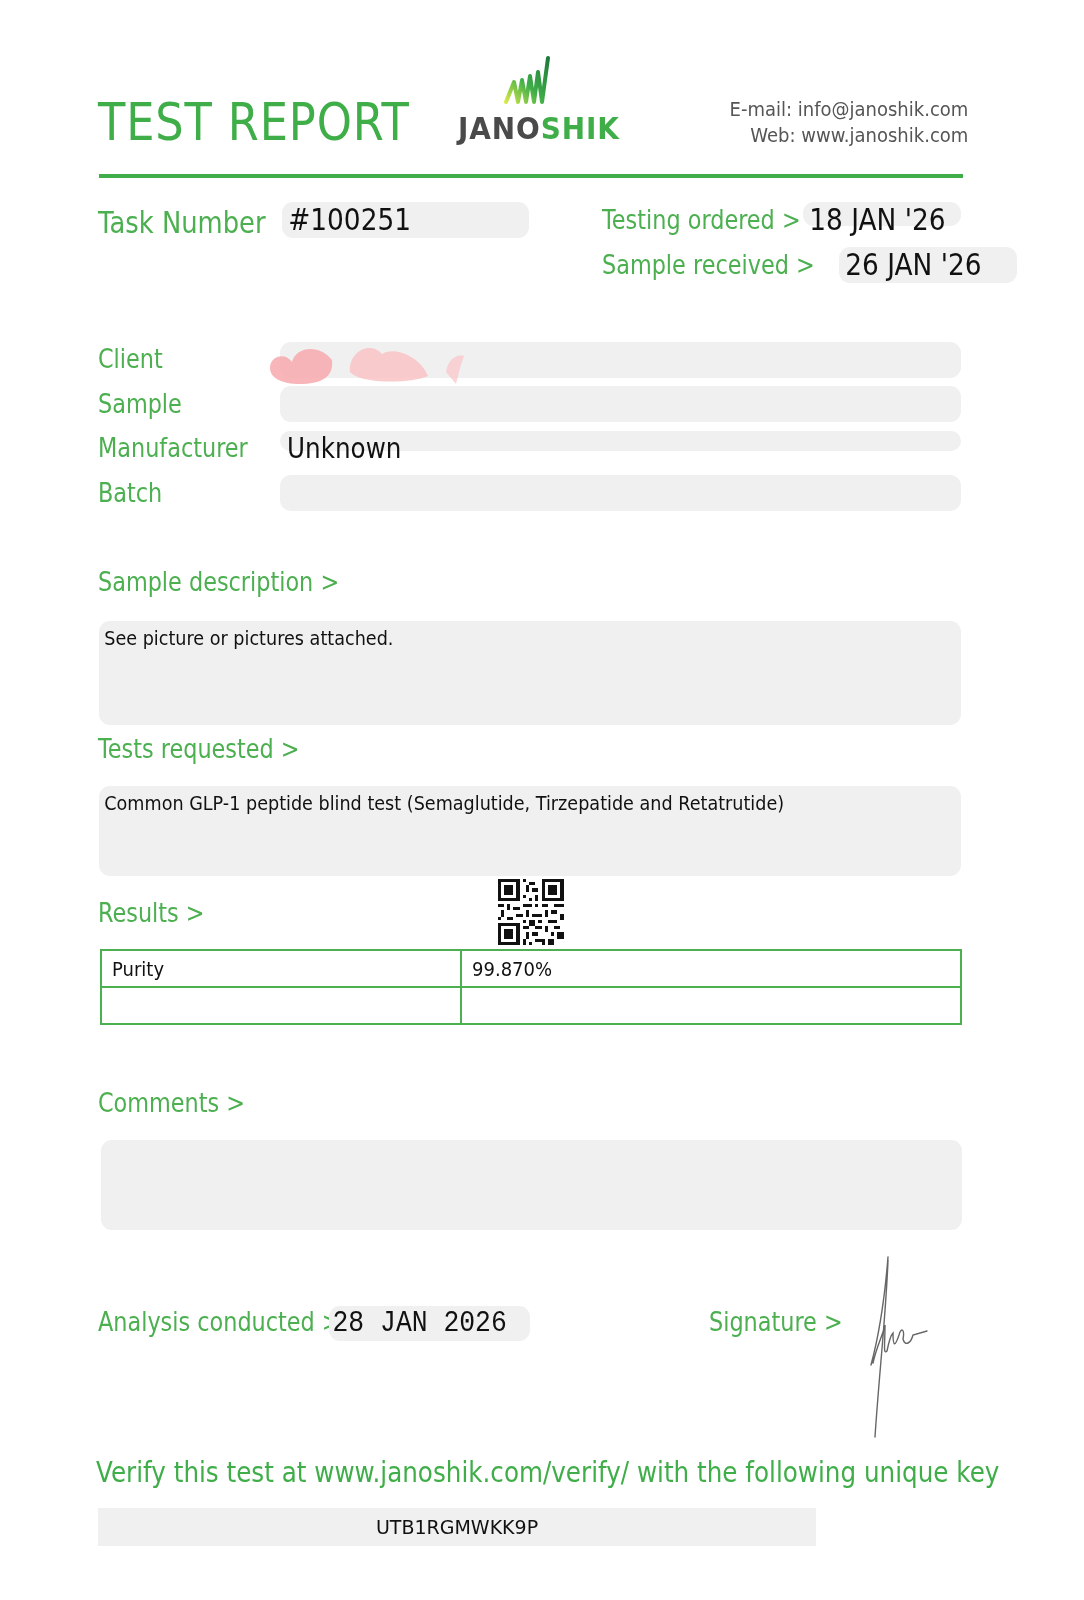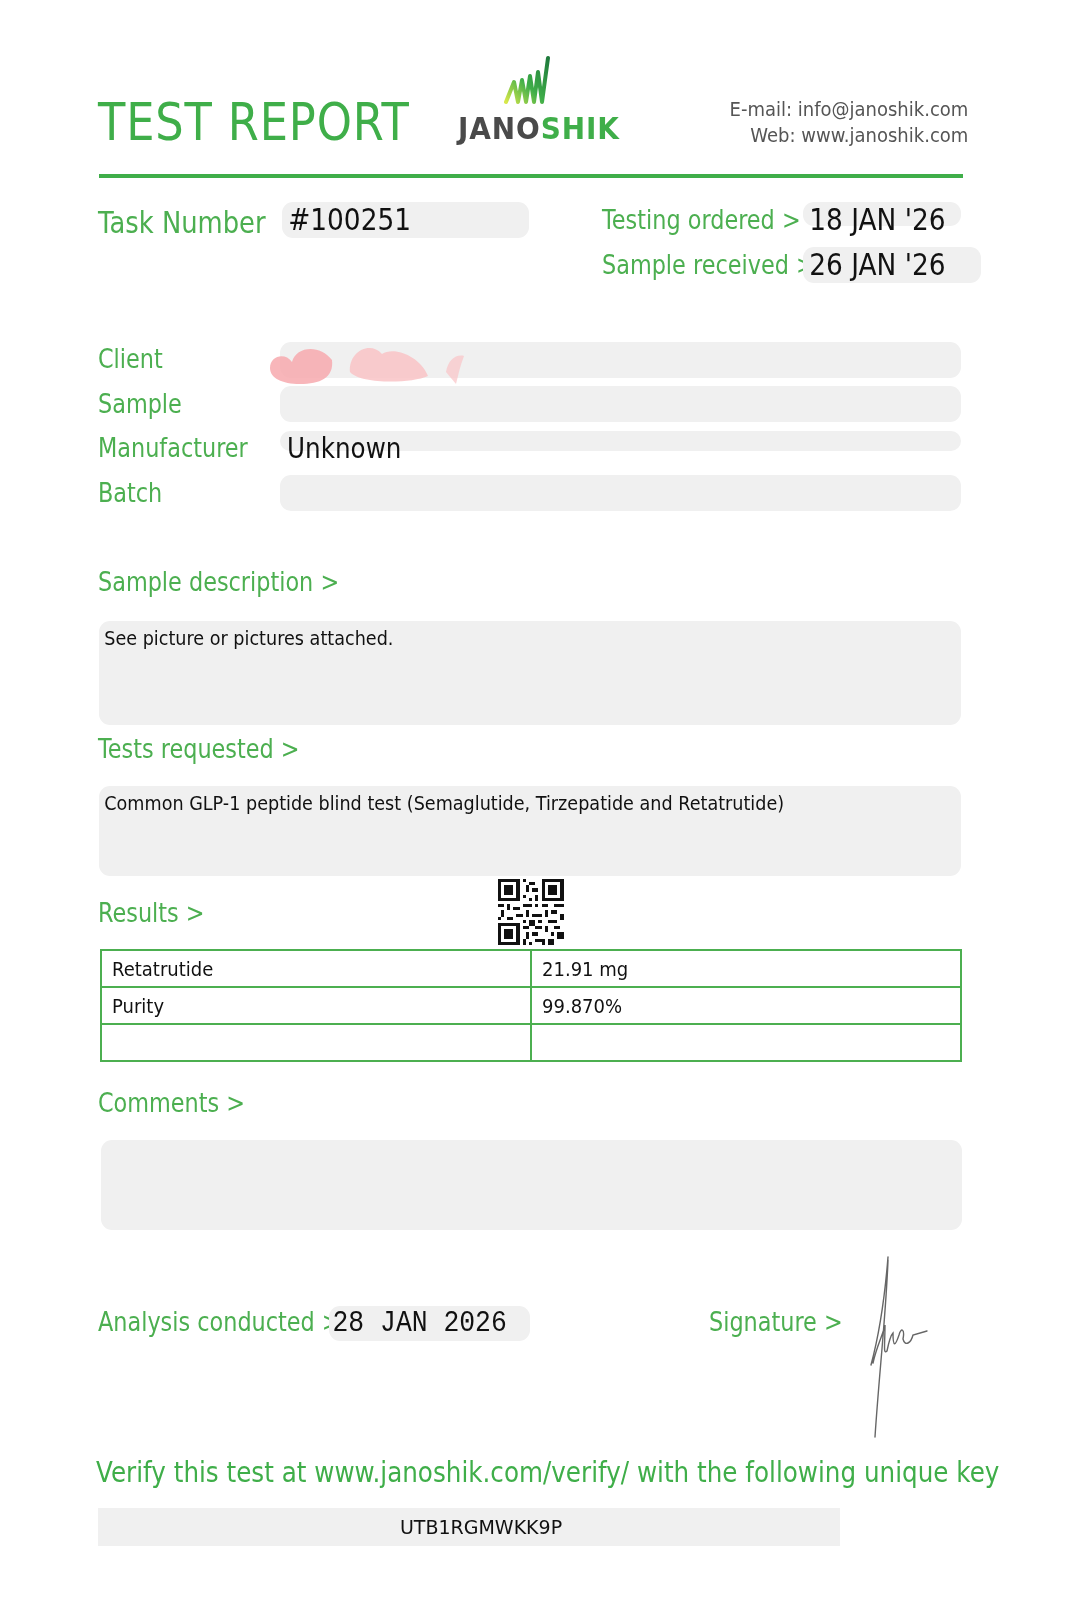--- a/index.html
+++ b/index.html
@@ -12,21 +12,21 @@
   #logo{left:458px;top:52px;width:150px;height:100px;}
   #logo-text{left:458px;top:110px;font-size:31px;font-weight:bold;letter-spacing:1px;white-space:nowrap;transform:scaleX(0.9);transform-origin:left top;}
   #logo-text .dark{color:#4a4a4a;}
   #logo-text .lite{color:#3fae49;}
   #contact{right:116px;top:96px;text-align:right;color:#555;font-size:20px;line-height:26px;transform:scaleX(0.9);transform-origin:right top;}
   #rule{left:99px;top:174px;width:864px;height:4px;background:#3fae49;}
   table.res{border-collapse:collapse;position:absolute;left:100px;top:949px;width:862px;}
   table.res td{border:2px solid #4caf50;height:35px;padding:0 10px;font-size:20px;color:#111;}
   table.res td span{display:inline-block;transform:scaleX(0.9);transform-origin:left center;}
   #verify{left:96px;top:1456px;font-size:28px;color:#3fae49;white-space:nowrap;transform:scaleX(0.88);transform-origin:left top;}
-  #key-box{left:98px;top:1508px;width:718px;height:38px;background:#f0f0f0;text-align:center;line-height:38px;font-size:19px;color:#111;padding-left:24px;}
+  #key-box{left:98px;top:1508px;width:718px;height:38px;background:#f0f0f0;text-align:center;line-height:38px;font-size:19px;color:#111;}
 </style>
 </head>
 <body>
 
 <div id="title" class="abs">TEST REPORT</div>
 
 <svg id="logo" class="abs" viewBox="0 0 150 100">
   <defs>
     <linearGradient id="lg" x1="0" y1="1" x2="1" y2="0">
       <stop offset="0" stop-color="#d8e84a"></stop>
@@ -47,21 +47,21 @@
 <div class="abs lbl" style="left:98px;top:205px;font-size:30px;">Task Number</div>
 <div class="abs box" style="left:282px;top:202px;width:247px;height:36px;">
   <div class="val" style="padding-left:7px;font-size:30px;line-height:36px;">#100251</div>
 </div>
 
 <div class="abs lbl" style="left:602px;top:205px;">Testing ordered  &gt;</div>
 <div class="abs box" style="left:803px;top:202px;width:158px;height:24px;">
   <div class="val" style="padding-left:7px;font-size:30px;line-height:36px;">18 JAN '26</div>
 </div>
 <div class="abs lbl" style="left:602px;top:250px;">Sample received &gt;</div>
-<div class="abs box" style="left:803px;top:247px;width:178px;height:36px;">
+<div class="abs box" style="left:839px;top:247px;width:178px;height:36px;">
   <div class="val" style="padding-left:7px;font-size:30px;line-height:36px;">26 JAN '26</div>
 </div>
 
 <div class="abs lbl" style="left:98px;top:344px;">Client</div>
 <div class="abs box" style="left:280px;top:342px;width:681px;height:36px;">
   <div class="val" style="padding-left:8px;font-size:28px;line-height:36px;"></div>
 </div>
 <svg class="abs" style="left:260px;top:338px;" width="210" height="50" viewBox="0 0 210 50">
   <path d="M10 30 C10 18 25 14 32 24 C36 8 60 6 72 22 C74 40 60 46 40 46 C22 46 10 40 10 30Z" fill="#f7a9ae" opacity="0.85"></path>
   <path d="M90 34 C88 14 110 2 122 16 C134 8 160 18 168 38 C150 46 100 46 90 34Z" fill="#f9c3c6" opacity="0.85"></path>
@@ -107,24 +107,20 @@
     <path d="M8 0h1v1H8z M10 1h2v1h-2z M9 2h1v2H9z M11 3h2v1h-2z M8 5h1v1H8z M12 5h1v2h-1z M10 6h1v1h-1z"></path>
     <path d="M0 8h2v1H0z M3 8h1v2H3z M5 9h2v1H5z M8 8h3v1H8z M12 8h1v1h-1z M14 8h2v1h-2z M18 8h3v1h-3z"></path>
     <path d="M1 10h1v2H1z M6 11h2v1H6z M9 10h1v2H9z M11 11h3v1h-3z M15 10h1v2h-1z M17 10h2v1h-2z M20 11h1v2h-1z"></path>
     <path d="M0 12h1v1H0z M3 12h2v1H3z M8 13h1v1H8z M10 13h2v2h-2z M13 13h1v1h-1z M16 13h3v1h-3z"></path>
     <path d="M8 15h2v1H8z M12 15h2v1h-2z M15 15h1v2h-1z M18 15h2v1h-2z M9 17h1v2H9z M11 17h2v1h-2z M17 17h1v1h-1z M19 17h2v2h-2z M8 19h1v2H8z M12 19h3v1h-3z M16 19h2v2h-2z M10 20h1v1h-1z M14 20h1v1h-1z"></path>
   </g>
 </svg>
 
 <table class="res">
   <tbody>
-      <tr>
-    <td style="width:408px;"><span>Retatrutide</span></td>
-    <td><span>21.91 mg</span></td>
-  </tr>
   <tr>
     <td><span>Purity</span></td>
     <td><span>99.870%</span></td>
   </tr>
   <tr>
     <td><span></span></td>
     <td><span></span></td>
   </tr>
 </tbody>
   </table>

